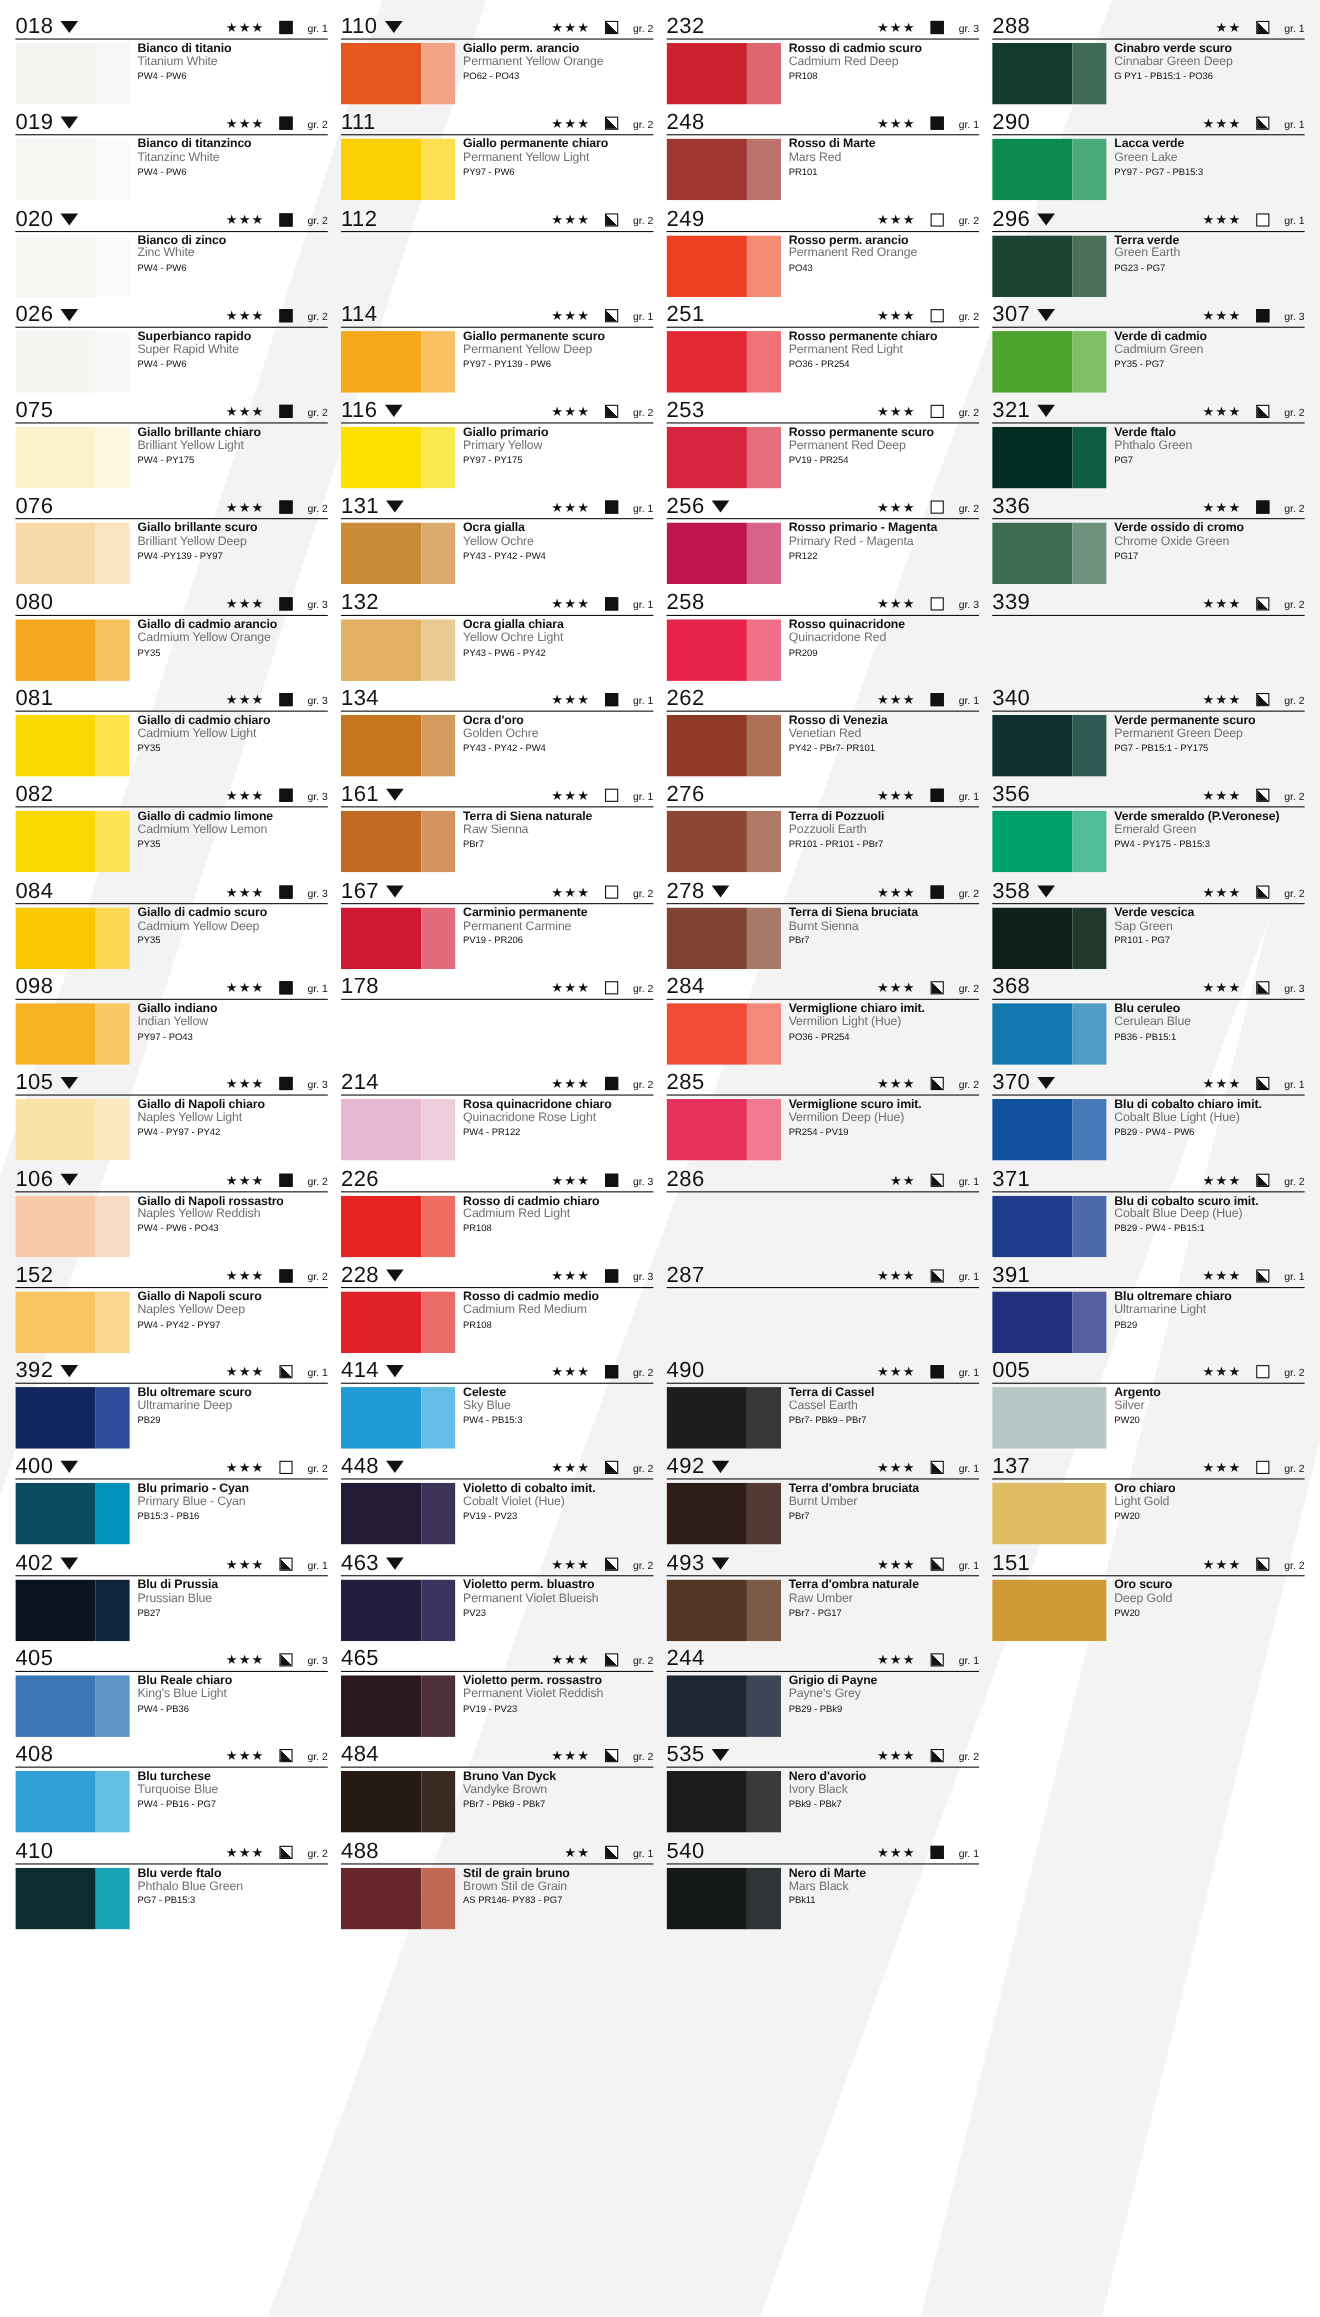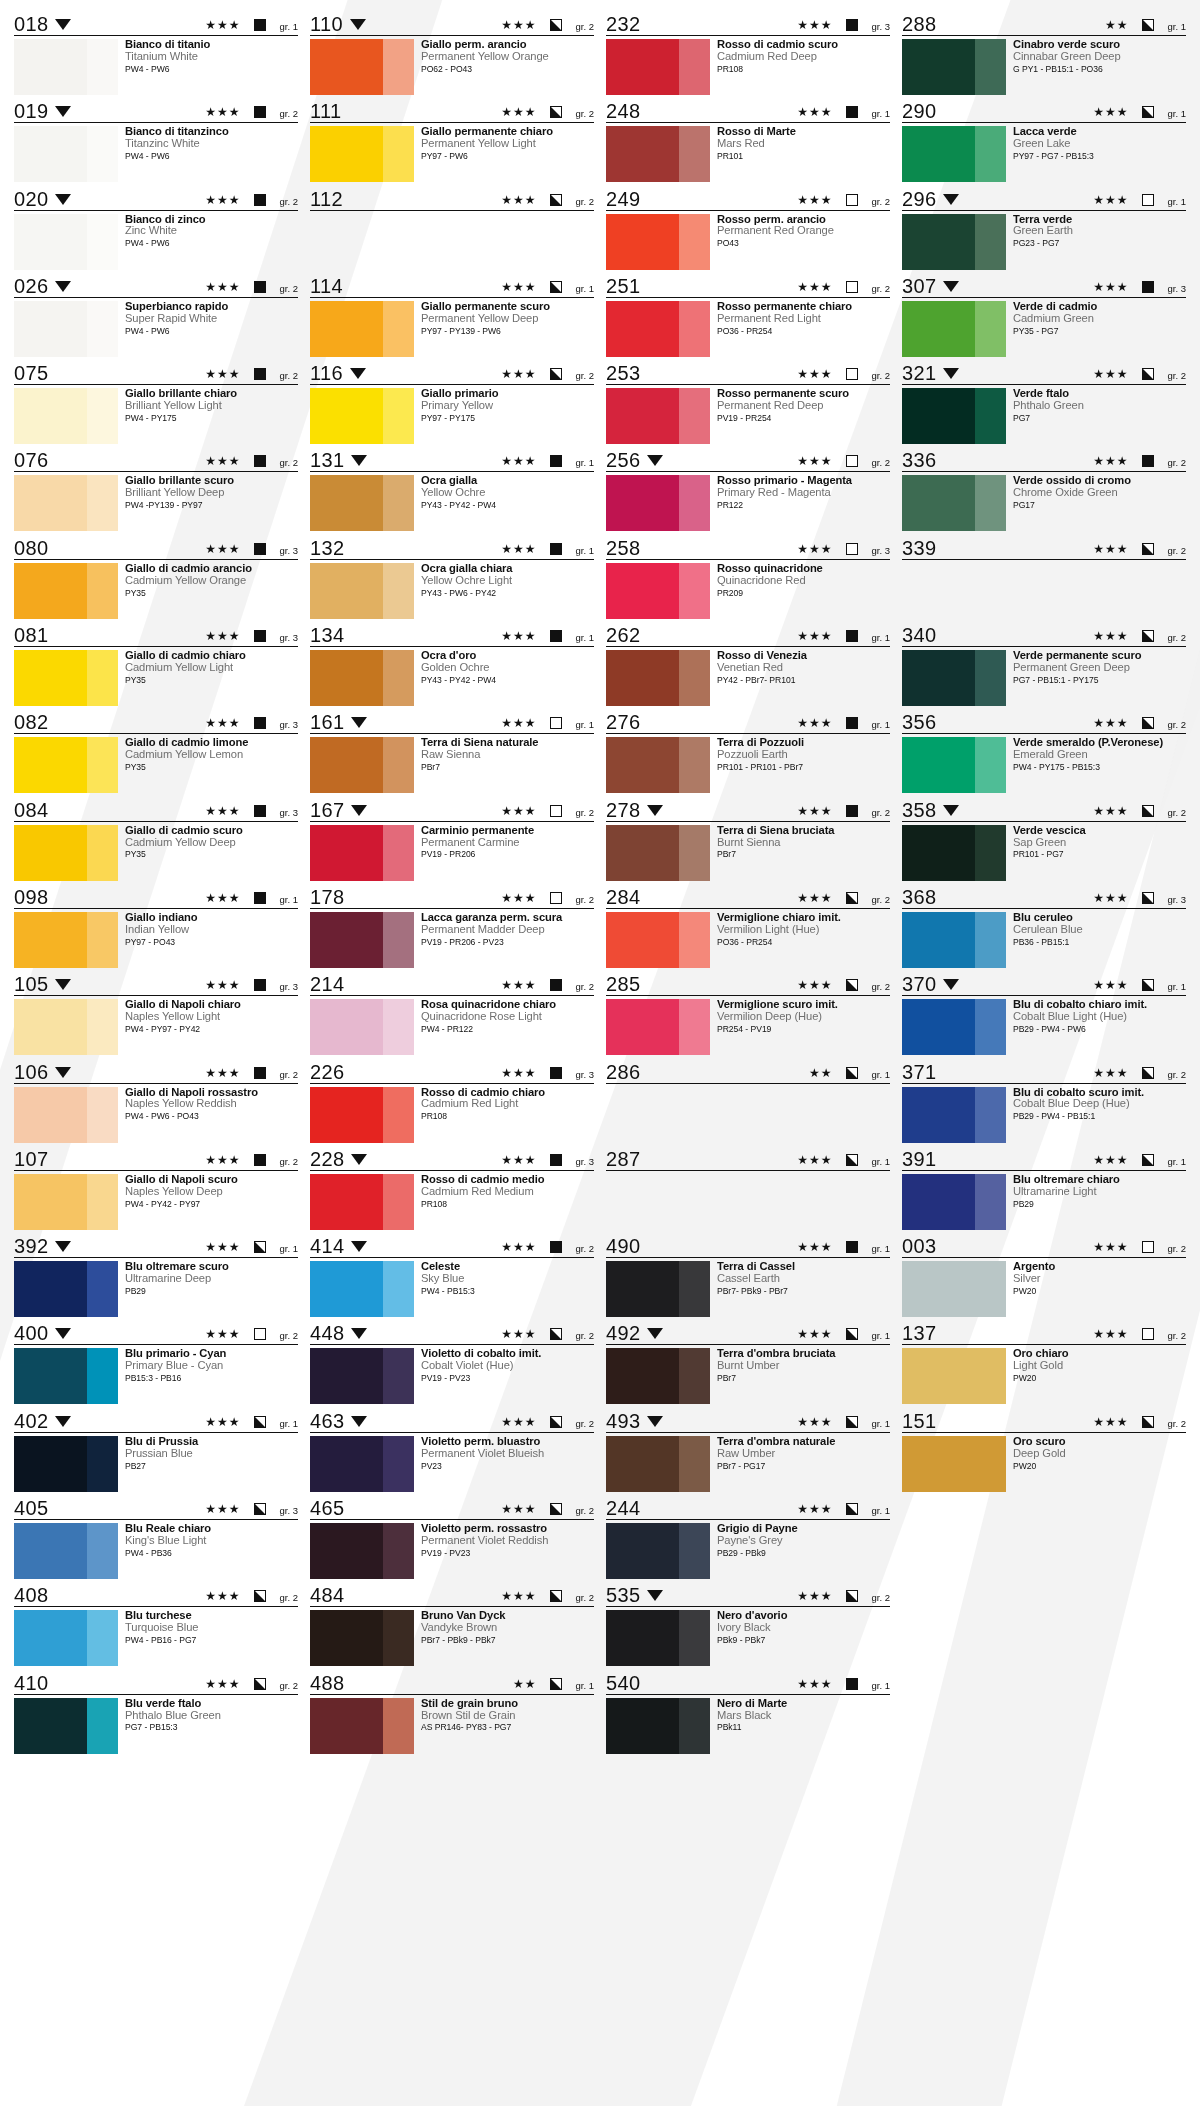--- a/index.html
+++ b/index.html
@@ -354,21 +354,21 @@
           </div>
           <div class="names">
             <div class="n-it">Giallo di Napoli rossastro</div>
             <div class="n-en">Naples Yellow Reddish</div>
             <div class="n-pg">PW4 - PW6 - PO43</div>
           </div>
         </div>
       </div>
       <div class="cell">
         <div class="hdr">
-          <span class="code">107</span>
+          <span class="code">152</span>
           <span class="tri hide"></span>
           <span class="spacer"></span>
           <span class="stars">★★★</span>
           <span class="op full"></span>
           <span class="gr">gr. 2</span>
         </div>
         <div class="body">
           <div class="sw">
             <span class="a" style="background: rgb(246, 196, 99);"></span>
             <span class="b" style="background: rgb(249, 215, 143);"></span>
@@ -709,31 +709,20 @@
       </div>
       <div class="cell">
         <div class="hdr">
           <span class="code">178</span>
           <span class="tri hide"></span>
           <span class="spacer"></span>
           <span class="stars">★★★</span>
           <span class="op none"></span>
           <span class="gr">gr. 2</span>
         </div>
-        <div class="body">
-          <div class="sw">
-            <span class="a" style="background: rgb(107, 32, 51);"></span>
-            <span class="b" style="background: rgb(164, 112, 127);"></span>
-          </div>
-          <div class="names">
-            <div class="n-it">Lacca garanza perm. scura</div>
-            <div class="n-en">Permanent Madder Deep</div>
-            <div class="n-pg">PV19 - PR206 - PV23</div>
-          </div>
-        </div>
       </div>
       <div class="cell">
         <div class="hdr">
           <span class="code">214</span>
           <span class="tri hide"></span>
           <span class="spacer"></span>
           <span class="stars">★★★</span>
           <span class="op full"></span>
           <span class="gr">gr. 2</span>
         </div>
@@ -1597,21 +1586,21 @@
           </div>
           <div class="names">
             <div class="n-it">Blu oltremare chiaro</div>
             <div class="n-en">Ultramarine Light</div>
             <div class="n-pg">PB29</div>
           </div>
         </div>
       </div>
       <div class="cell">
         <div class="hdr">
-          <span class="code">003</span>
+          <span class="code">005</span>
           <span class="tri hide"></span>
           <span class="spacer"></span>
           <span class="stars">★★★</span>
           <span class="op none"></span>
           <span class="gr">gr. 2</span>
         </div>
         <div class="body">
           <div class="sw solid">
             <span class="a" style="background: rgb(185, 198, 198);"></span>
           </div>

